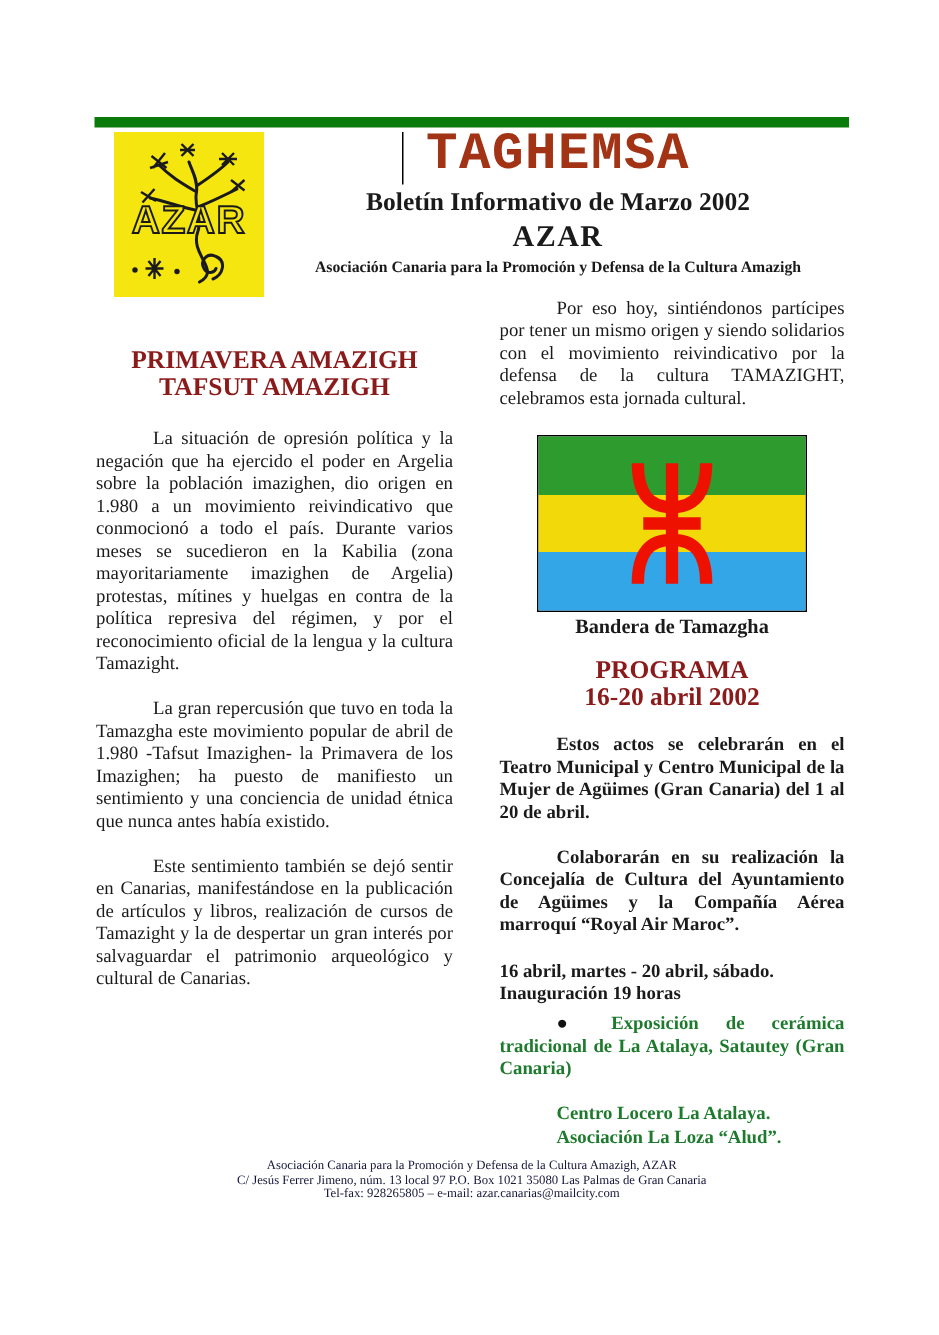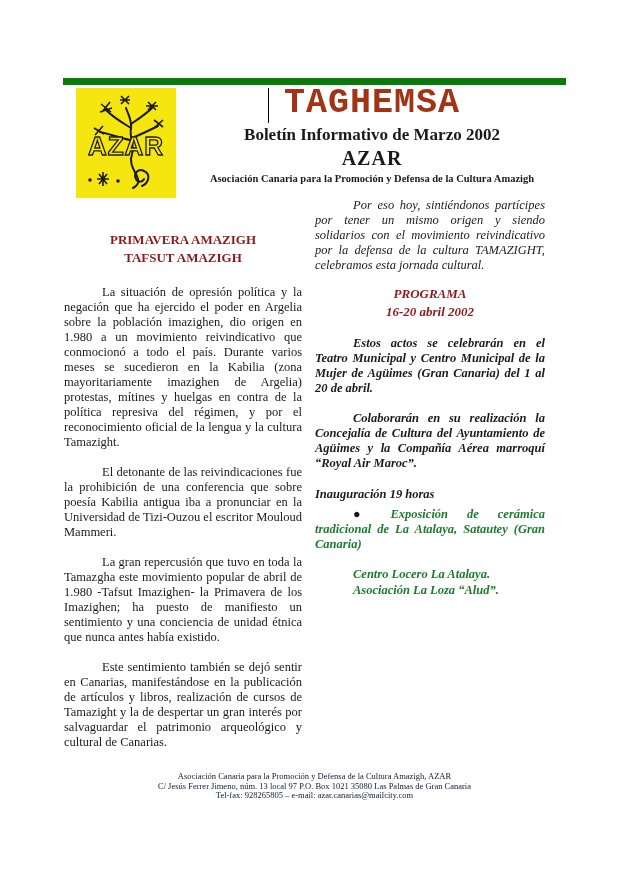--- a/index.html
+++ b/index.html
@@ -18,24 +18,24 @@
   .header-text { position:absolute; left:178px; top:84px; width:388px; text-align:center; }
   .title { font-family:Liberation Mono, monospace; font-weight:bold; font-size:35px;
     line-height:38px; letter-spacing:1px; color:var(--title_red); }
   .subtitle { font-weight:bold; font-size:17px; line-height:20px; margin-top:3px; }
   .org-acronym { font-weight:bold; font-size:20px; line-height:24px; letter-spacing:1px; margin-top:1px; }
   .org-tagline { font-weight:bold; font-size:10.5px; line-height:13px; margin-top:2px; }
 
   
   .col { position:absolute; font-size:12.5px; line-height:15px; }
   .col-left  { left:64px;  top:231px; width:238px; }
-  .col-right { left:315px; top:198px; width:230px;font-style:italic; }
+  .col-right { left:333px; top:198px; width:230px; }
   .col p { margin:0; text-align:justify; text-indent:38px; }
   .col p + p, .col .gap-top { margin-top:15px; }
-  .maroon-heading { text-align:center; font-weight:bold; font-size:13px; line-height:18px;
+  .maroon-heading { text-align:center; font-weight:bold; font-size:17px; line-height:18px;
     color:var(--heading_maroon); }
   .col-left .maroon-heading { margin-bottom:18px; }
   .bold-p { font-weight:bold; }
 
   
   .flag-wrap { margin-top:17px; text-align:center; }
   .flag { position:relative; width:178px; height:116px; border:1px solid #000;
     margin:0 auto; display:flex; flex-direction:column; }
   .band { flex:1; }
   .band-green  { background:var(--flag_green); }
@@ -99,38 +99,54 @@
     <div class="org-acronym">AZAR</div>
     <div class="org-tagline">Asociación Canaria para la Promoción y Defensa de la Cultura Amazigh</div>
   </div>
 
   <div class="col col-left">
     <div class="maroon-heading">
       <div>PRIMAVERA AMAZIGH</div>
       <div>TAFSUT AMAZIGH</div>
     </div>
     <p>La situación de opresión política y la negación que ha ejercido el poder en Argelia sobre la población imazighen, dio origen en 1.980 a un movimiento reivindicativo que conmocionó a todo el país. Durante varios meses se sucedieron en la Kabilia (zona mayoritariamente imazighen de Argelia) protestas, mítines y huelgas en contra de la política represiva del régimen, y por el reconocimiento oficial  de la lengua y la cultura Tamazight.</p>
-    <p>El detonante de las reivindicaciones fue la prohibición de una conferencia que sobre poesía Kabilia antigua iba a pronunciar en la Universidad de Tizi-Ouzou el escritor Mouloud Mammeri.</p>
     <p>La gran repercusión que tuvo en toda la Tamazgha este movimiento popular de abril de 1.980 -Tafsut Imazighen- la Primavera de los Imazighen; ha puesto de manifiesto un sentimiento y una conciencia de unidad étnica que nunca antes había existido.</p>
     <p>Este sentimiento también se dejó sentir en Canarias, manifestándose en la publicación de artículos y libros, realización de cursos de Tamazight y la de despertar un gran interés por salvaguardar el patrimonio arqueológico y cultural de Canarias.</p>
   </div>
 
   <div class="col col-right">
     <p>Por eso hoy, sintiéndonos partícipes por tener un mismo origen y siendo solidarios con el movimiento reivindicativo por la defensa de la cultura TAMAZIGHT, celebramos esta jornada cultural.</p>
 
+    <div class="flag-wrap">
+      <div class="flag">
+        <div class="band band-green"></div>
+        <div class="band band-yellow"></div>
+        <div class="band band-blue"></div>
+        <svg class="yaz" width="82" height="92" viewBox="0 0 90 100">
+          <g stroke="#EE1100" stroke-width="9" fill="none" stroke-linecap="butt">
+            <path d="M45,6 L45,94"></path>
+            <path d="M24,50 L66,50"></path>
+            <path d="M20,6 C20,28 28,38 45,38 C62,38 70,28 70,6"></path>
+            <path d="M20,94 C20,72 28,62 45,62 C62,62 70,72 70,94"></path>
+          </g>
+        </svg>
+      </div>
+      <div class="flag-caption">Bandera de Tamazgha</div>
+    </div>
 
     <div class="maroon-heading program-heading">
       <div>PROGRAMA</div>
       <div>16-20 abril 2002</div>
     </div>
 
     <p class="bold-p gap-top">Estos actos se celebrarán en el Teatro Municipal y Centro Municipal de la Mujer de Agüimes (Gran Canaria) del 1 al 20 de abril.</p>
     <p class="bold-p">Colaborarán en su realización la Concejalía de Cultura del Ayuntamiento de Agüimes y la Compañía Aérea marroquí “Royal Air Maroc”.</p>
 
     <div class="schedule">
+      <div class="schedule-line">16 abril, martes - 20 abril, sábado.</div>
       <div class="schedule-line">Inauguración 19 horas</div>
     </div>
 
     <div class="green-block">
       <p class="event-line"><span class="bullet">●</span><span>Exposición de cerámica tradicional de La Atalaya, Satautey (Gran Canaria)</span></p>
       <p class="event-detail">Centro Locero La Atalaya.</p>
       <p class="event-detail" style="margin-top:1px">Asociación La Loza “Alud”.</p>
     </div>
   </div>
 

